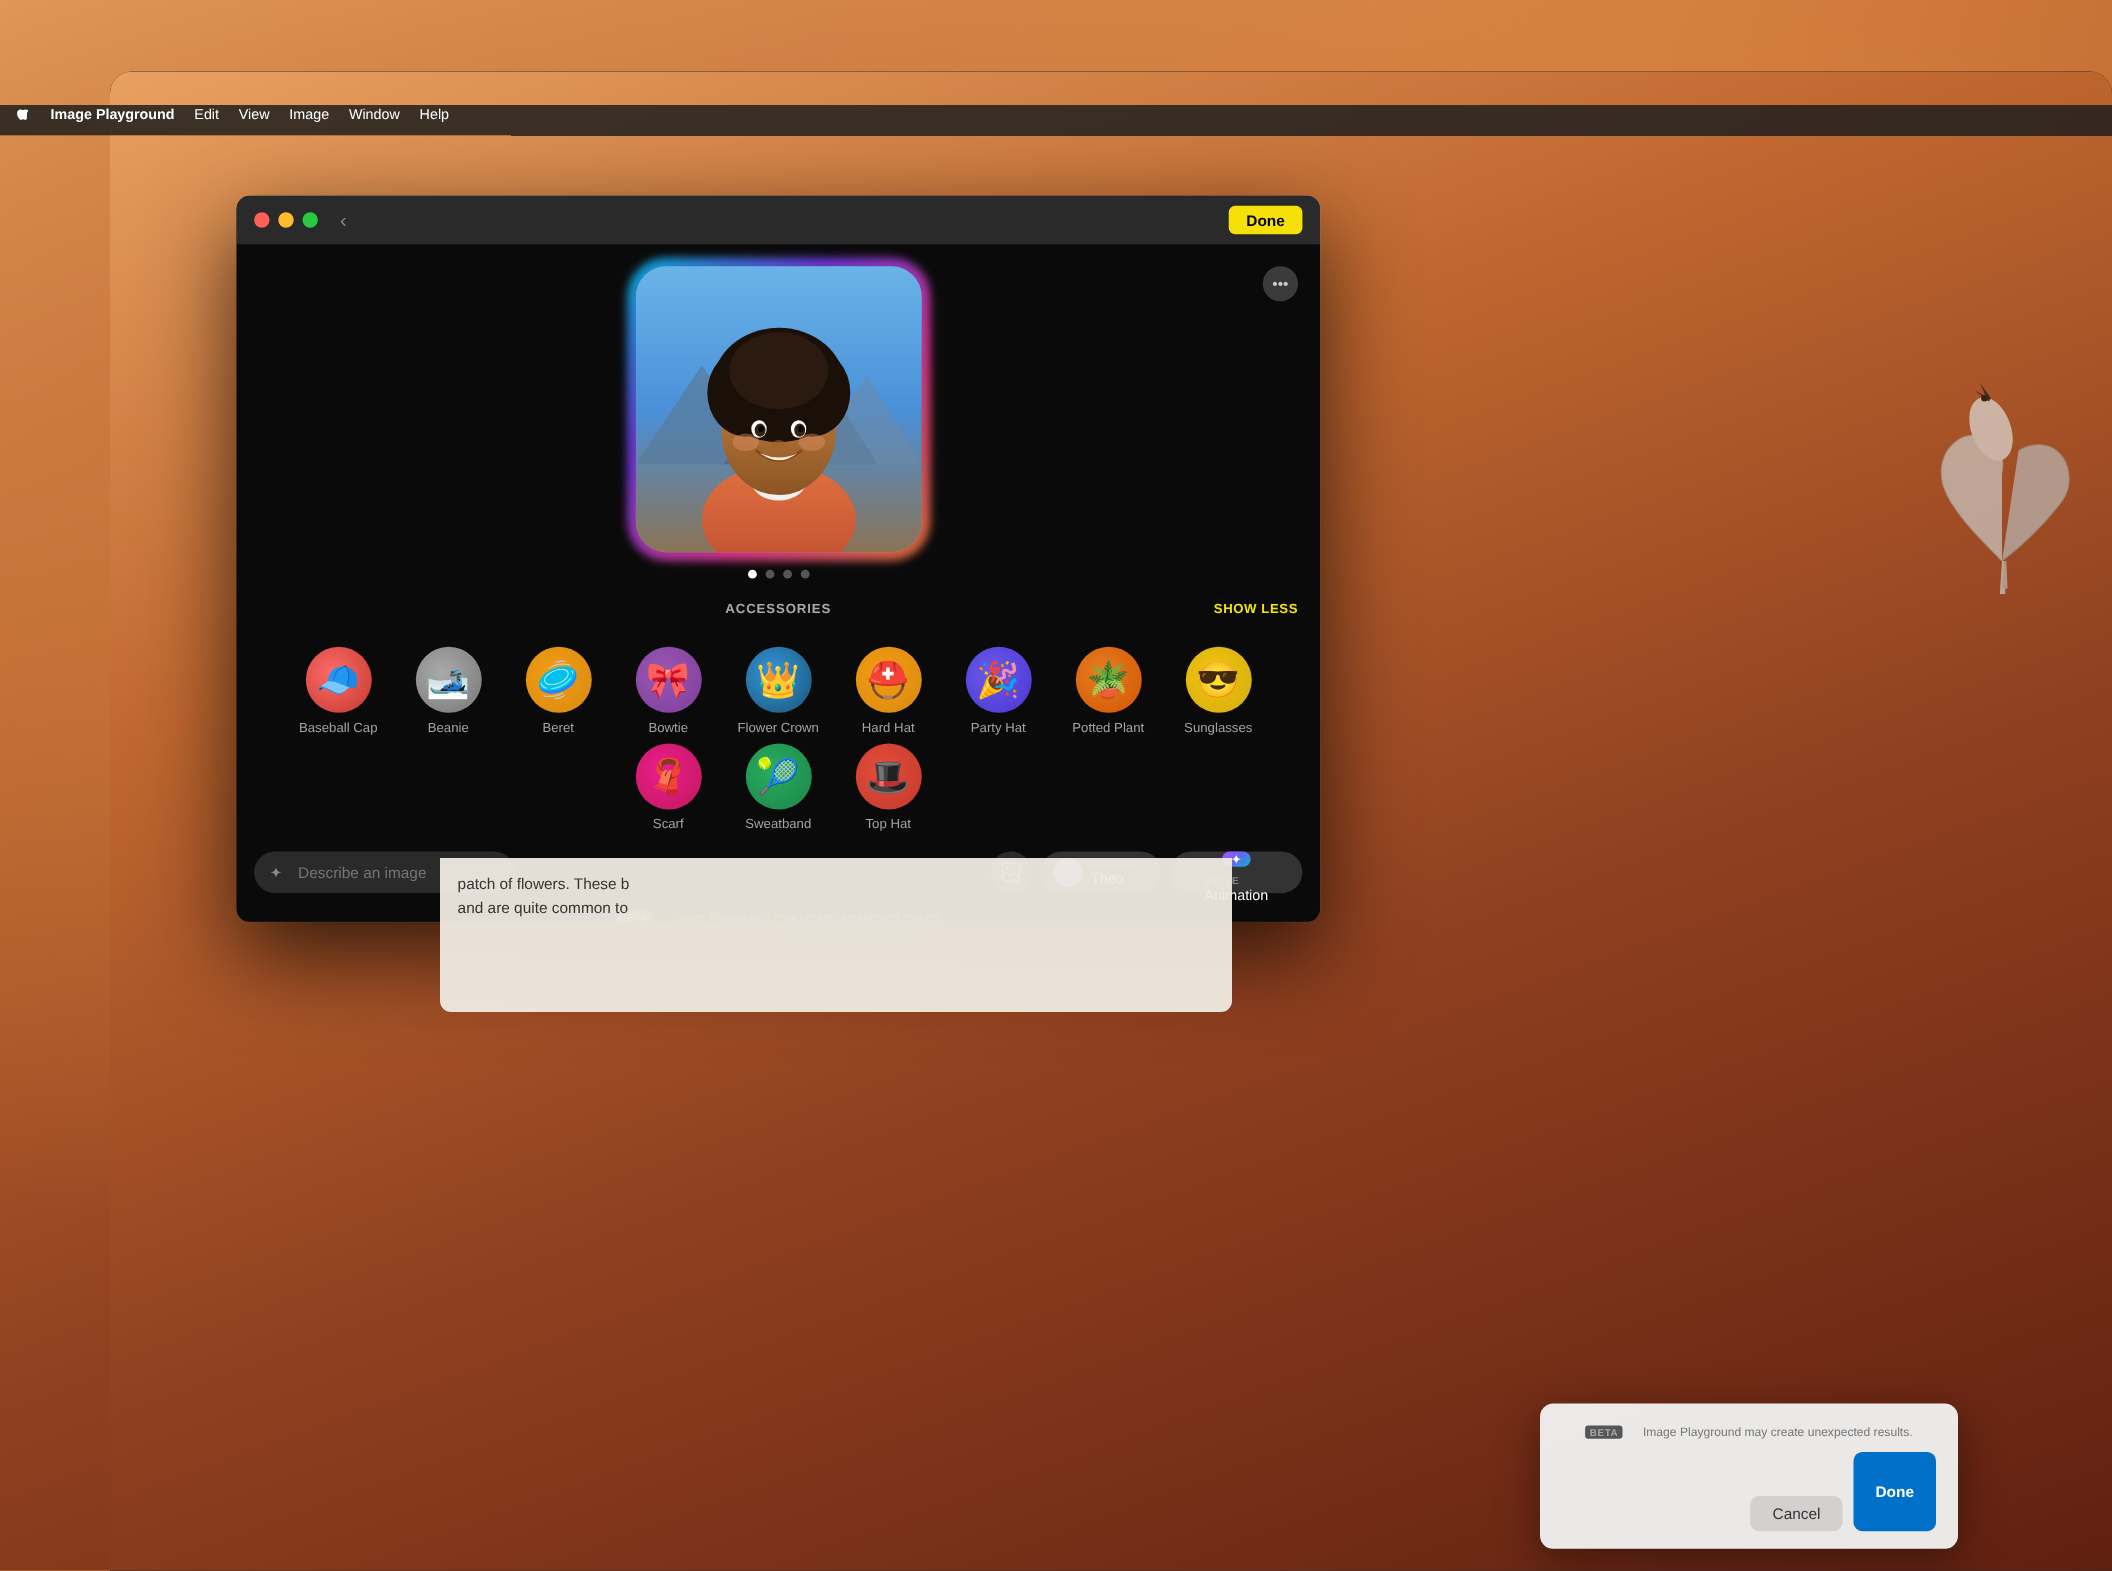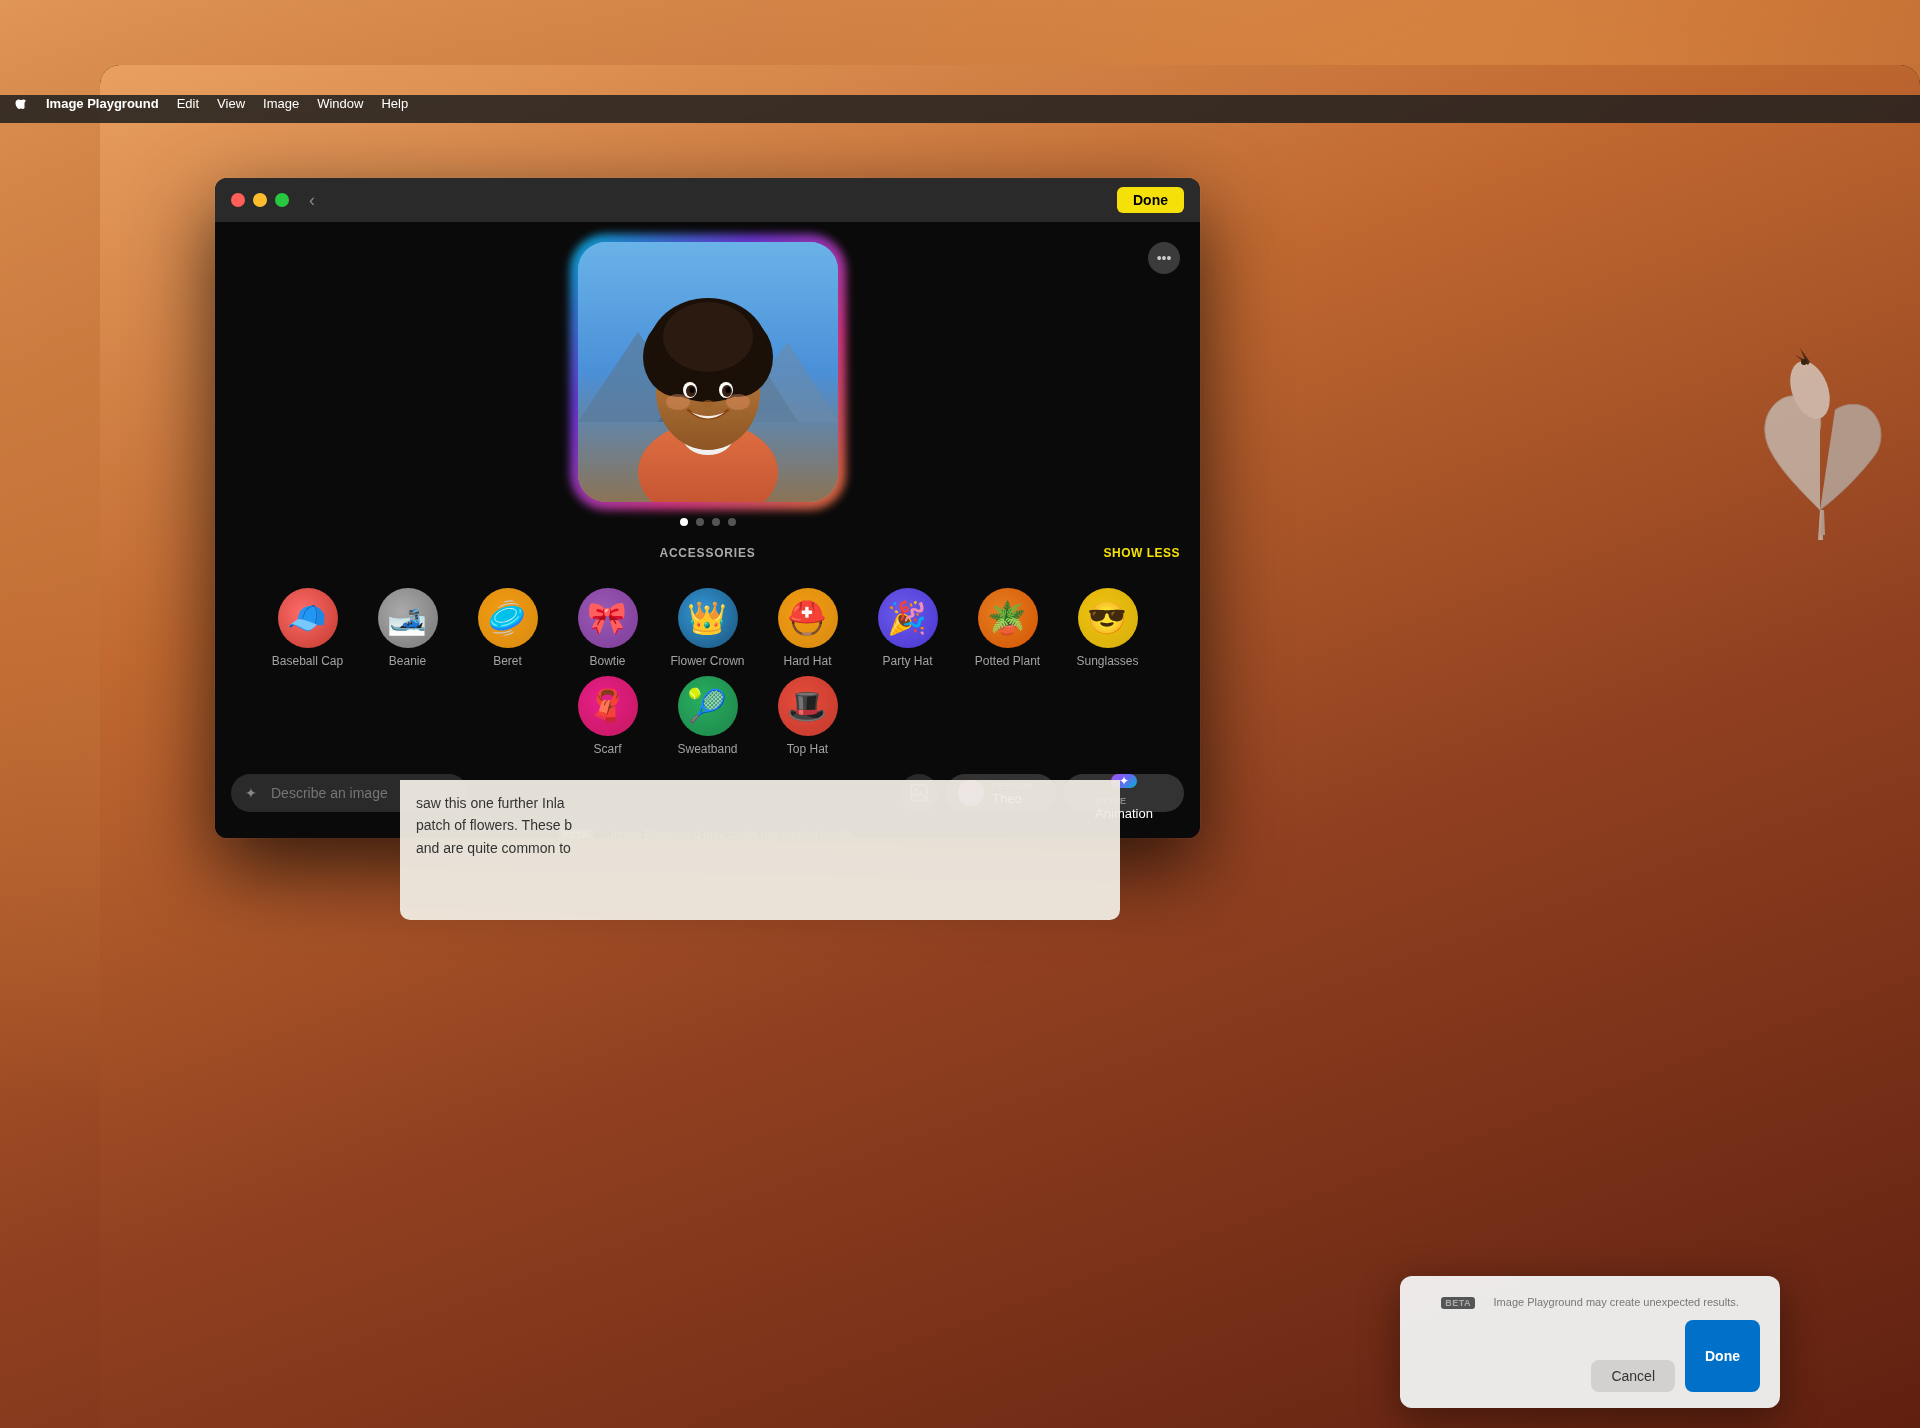--- a/index.html
+++ b/index.html
@@ -714,21 +714,20 @@
 
     <div class="beta-notice">
       <span class="beta-badge">BETA</span>
       <span class="beta-text">Image Playground may create unexpected results.</span>
     </div>
   </div>
 </div>
 
 <div class="underlying-window">
   <div class="underlying-text">
-    <p>saw this one further Inla</p>
     <p>patch of flowers. These b</p>
     <p>and are quite common to</p>
   </div>
 </div>
 
 <div class="dialog-overlay">
   <div class="dialog-beta-row">
     <span class="beta-badge">BETA</span>
     <span class="beta-text">Image Playground may create unexpected results.</span>
   </div>

